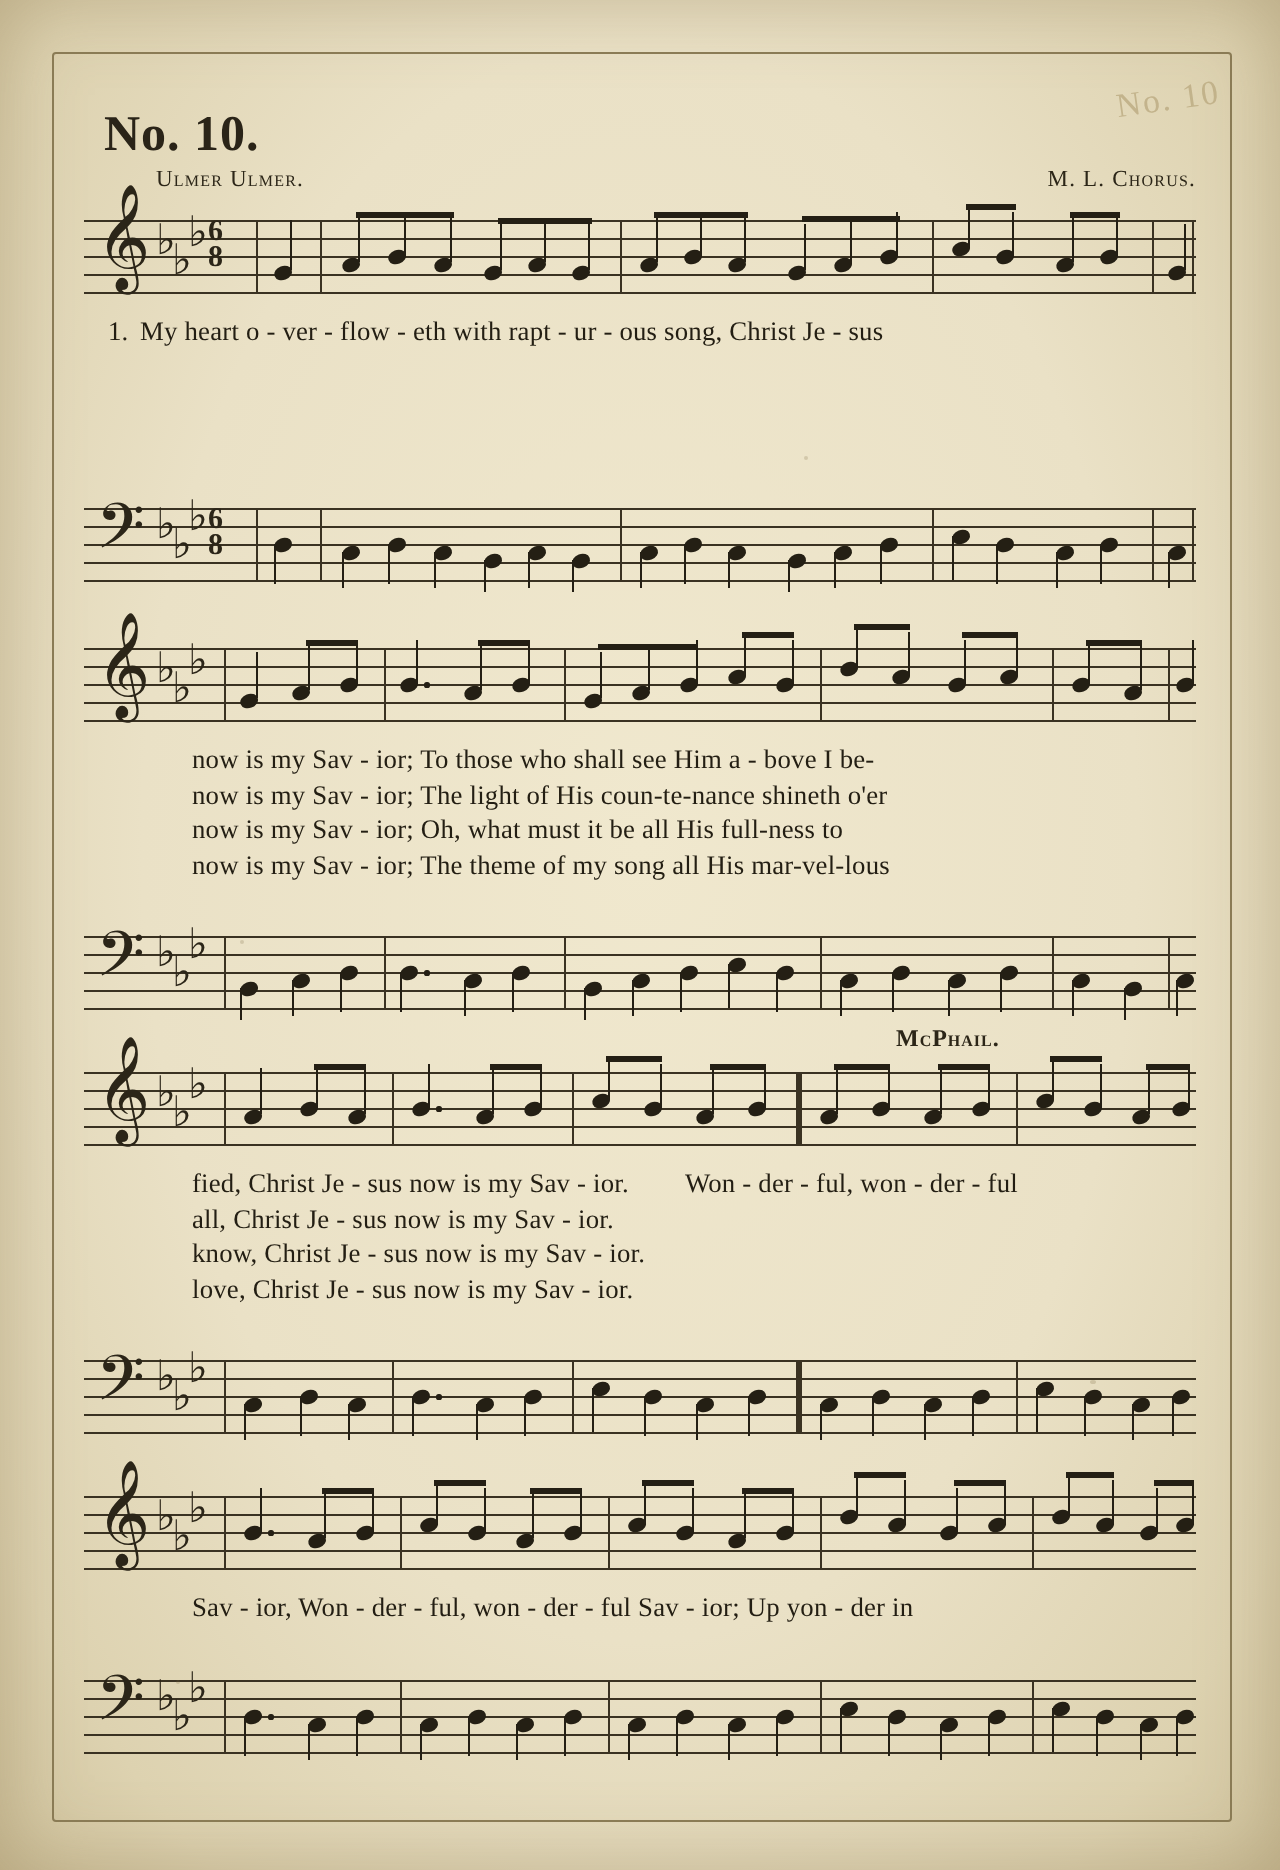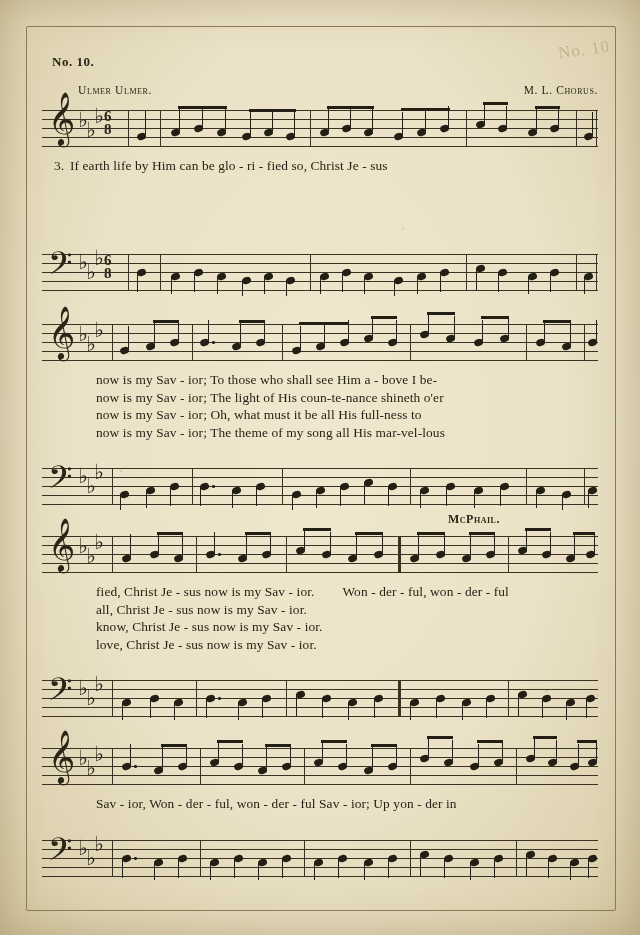--- a/index.html
+++ b/index.html
@@ -45,21 +45,21 @@
     transform: rotate(-8deg);
     letter-spacing: 1px;
     opacity: 0.75;
   }
 
   
   .hymn-number {
     position: absolute;
     left: 52px;
     top: 54px;
-    font-size: 13px;
+    font-size: 25px;
     font-weight: bold;
     color: #2a2418;
     letter-spacing: 0.5px;
   }
   .hymn-title {
     position: absolute;
     left: 0; right: 0;
     top: 50px;
     text-align: center;
     font-size: 25px;
@@ -291,21 +291,21 @@
       <div class="beam" style="left:493px;top:2px;width:25px;"></div>
       <div class="barline" style="left:534px;"></div>
 
       <div class="nh" style="left:542px;top:29px;"></div>
         <div class="stem" style="left:550px;top:8px;height:23px;"></div>
       <div class="barline" style="left:554px;"></div>
     </div>
 
     <div class="lyrics" style="left:12px;top:54px;">
       <div class="lyric-line">
-        <span class="num">3.</span><span>If  earth life by Him can   be  glo - ri - fied  so, Christ Je - sus</span>
+        <span class="num">1.</span><span>My  heart  o - ver - flow - eth  with  rapt - ur - ous  song,  Christ  Je - sus</span>
       </div>
     </div>
 
     <div class="staff" style="position:absolute;left:0;top:144px;width:556px;height:48px;">
       <div class="line l0"></div>
         <div class="line l1"></div>
         <div class="line l2"></div>
         <div class="line l3"></div>
         <div class="line l4"></div>
       <div class="clef bass">𝄢</div>

